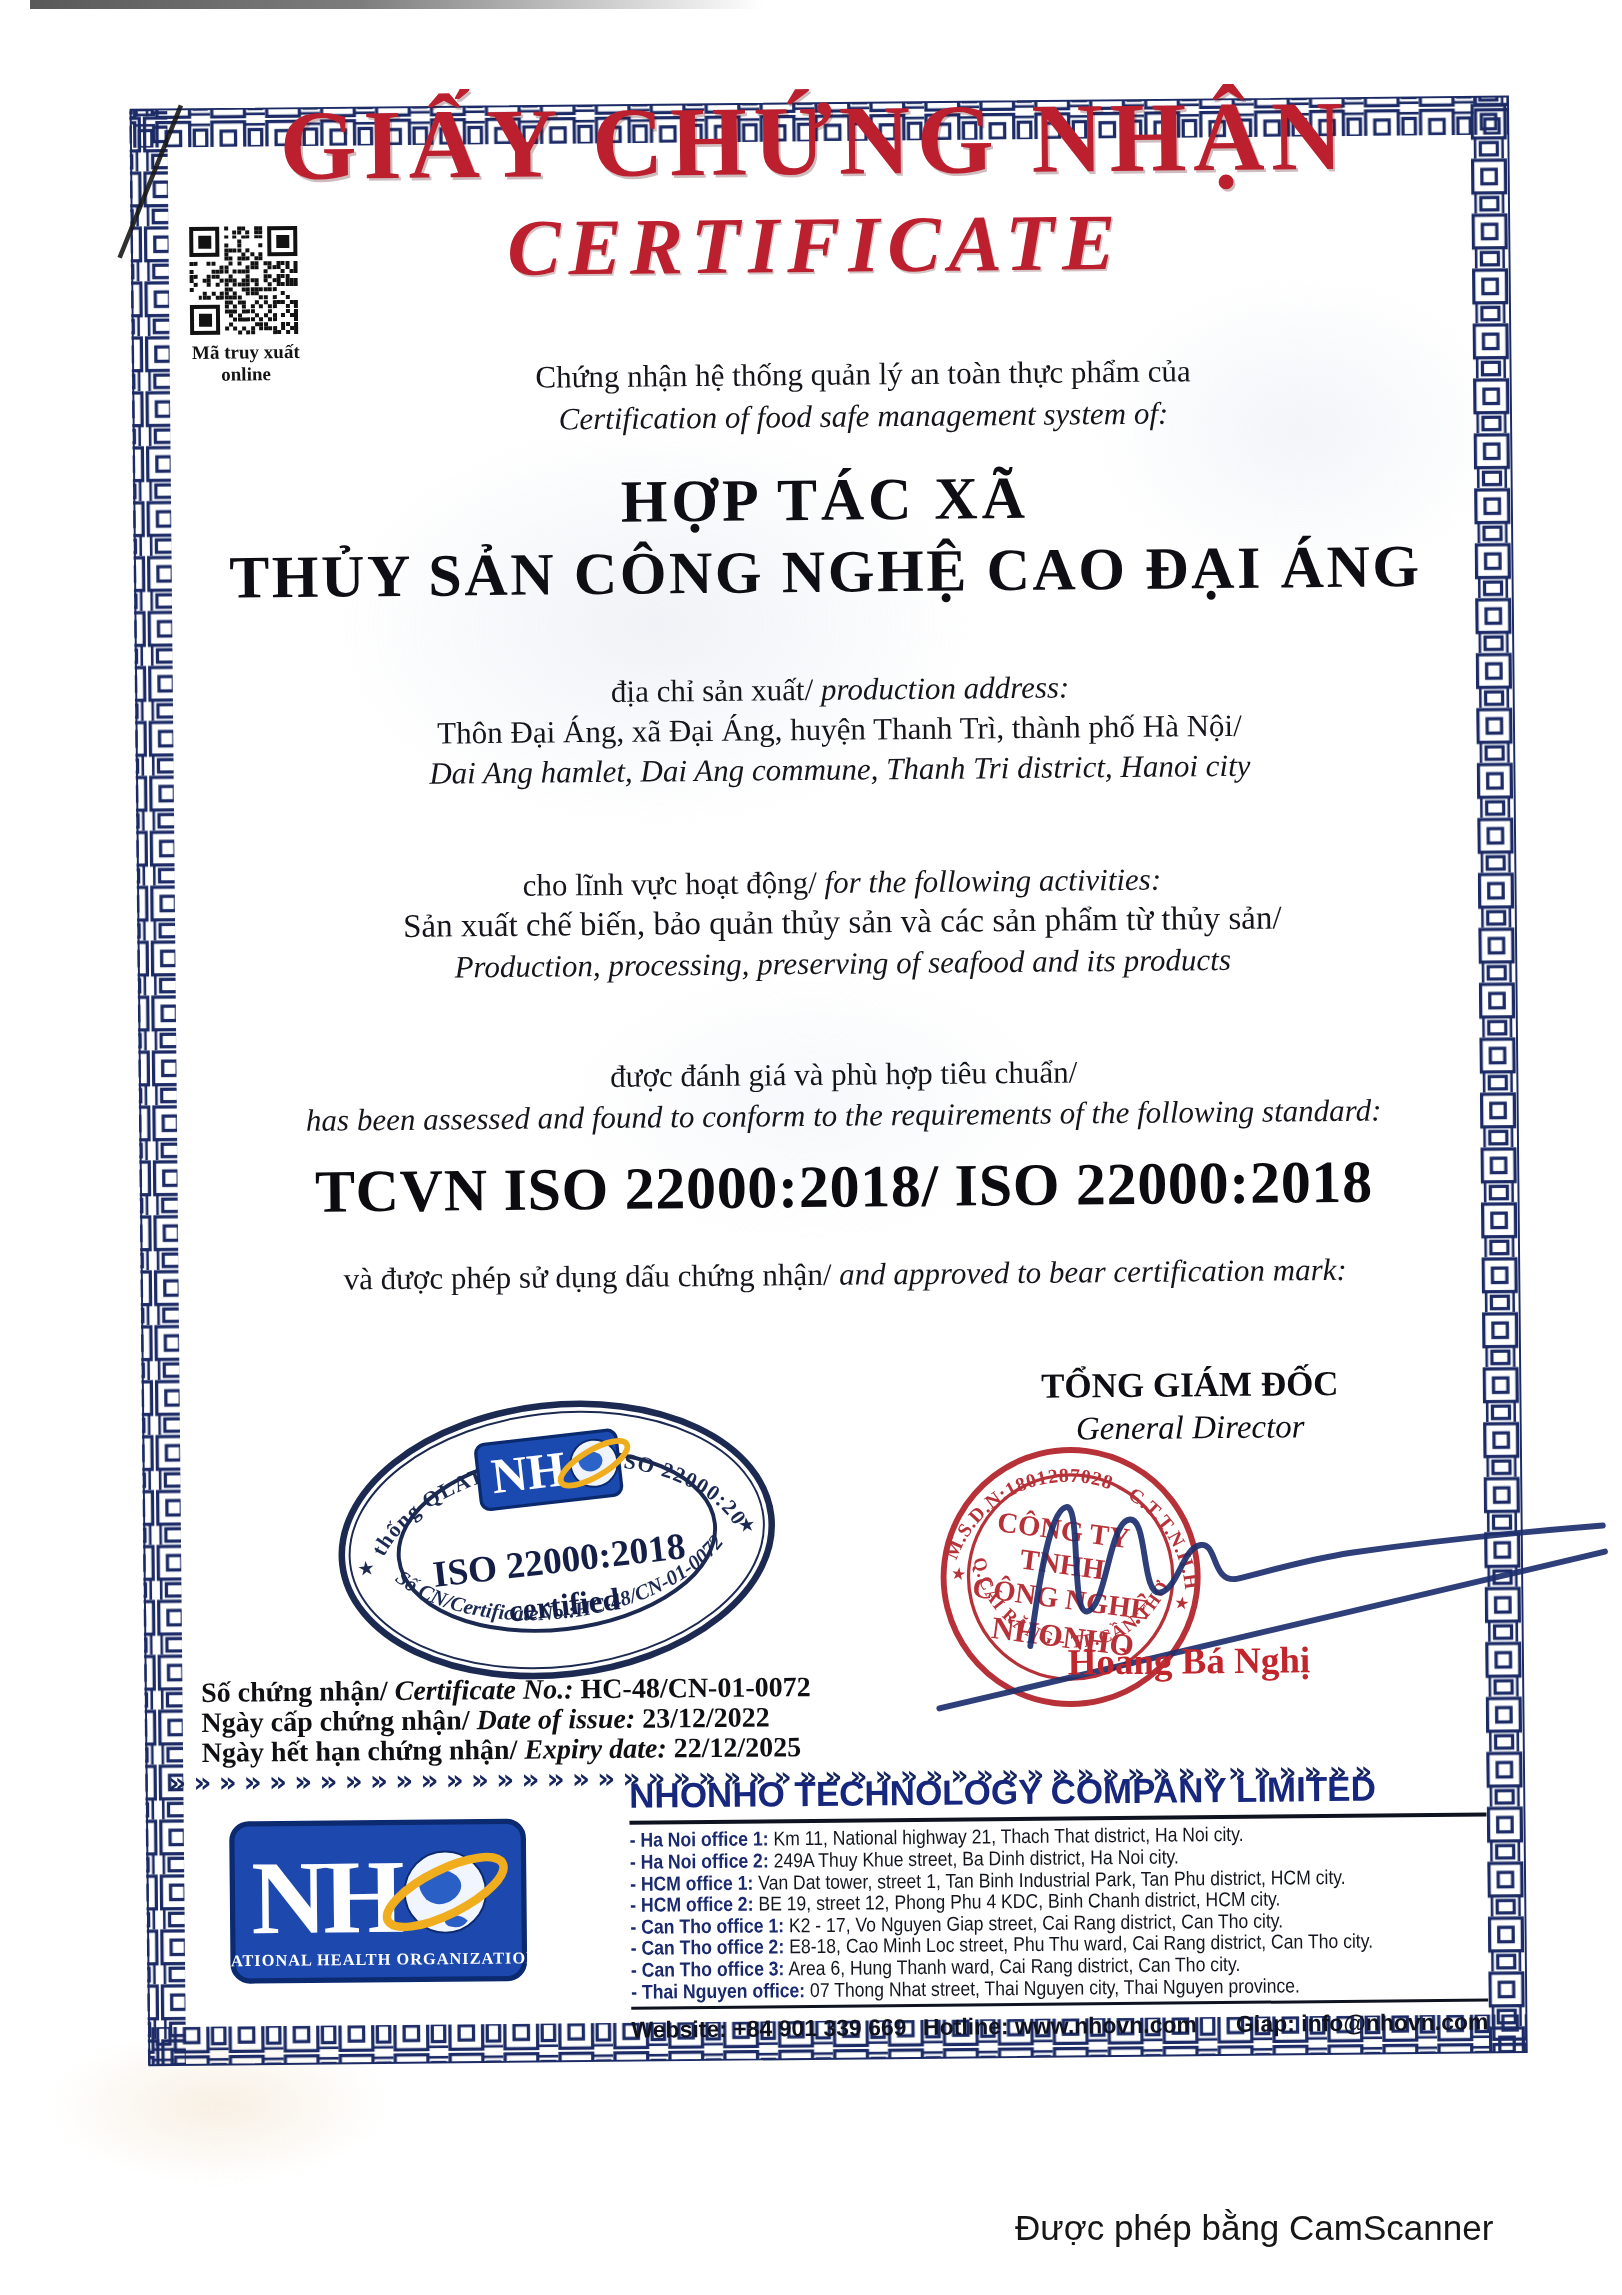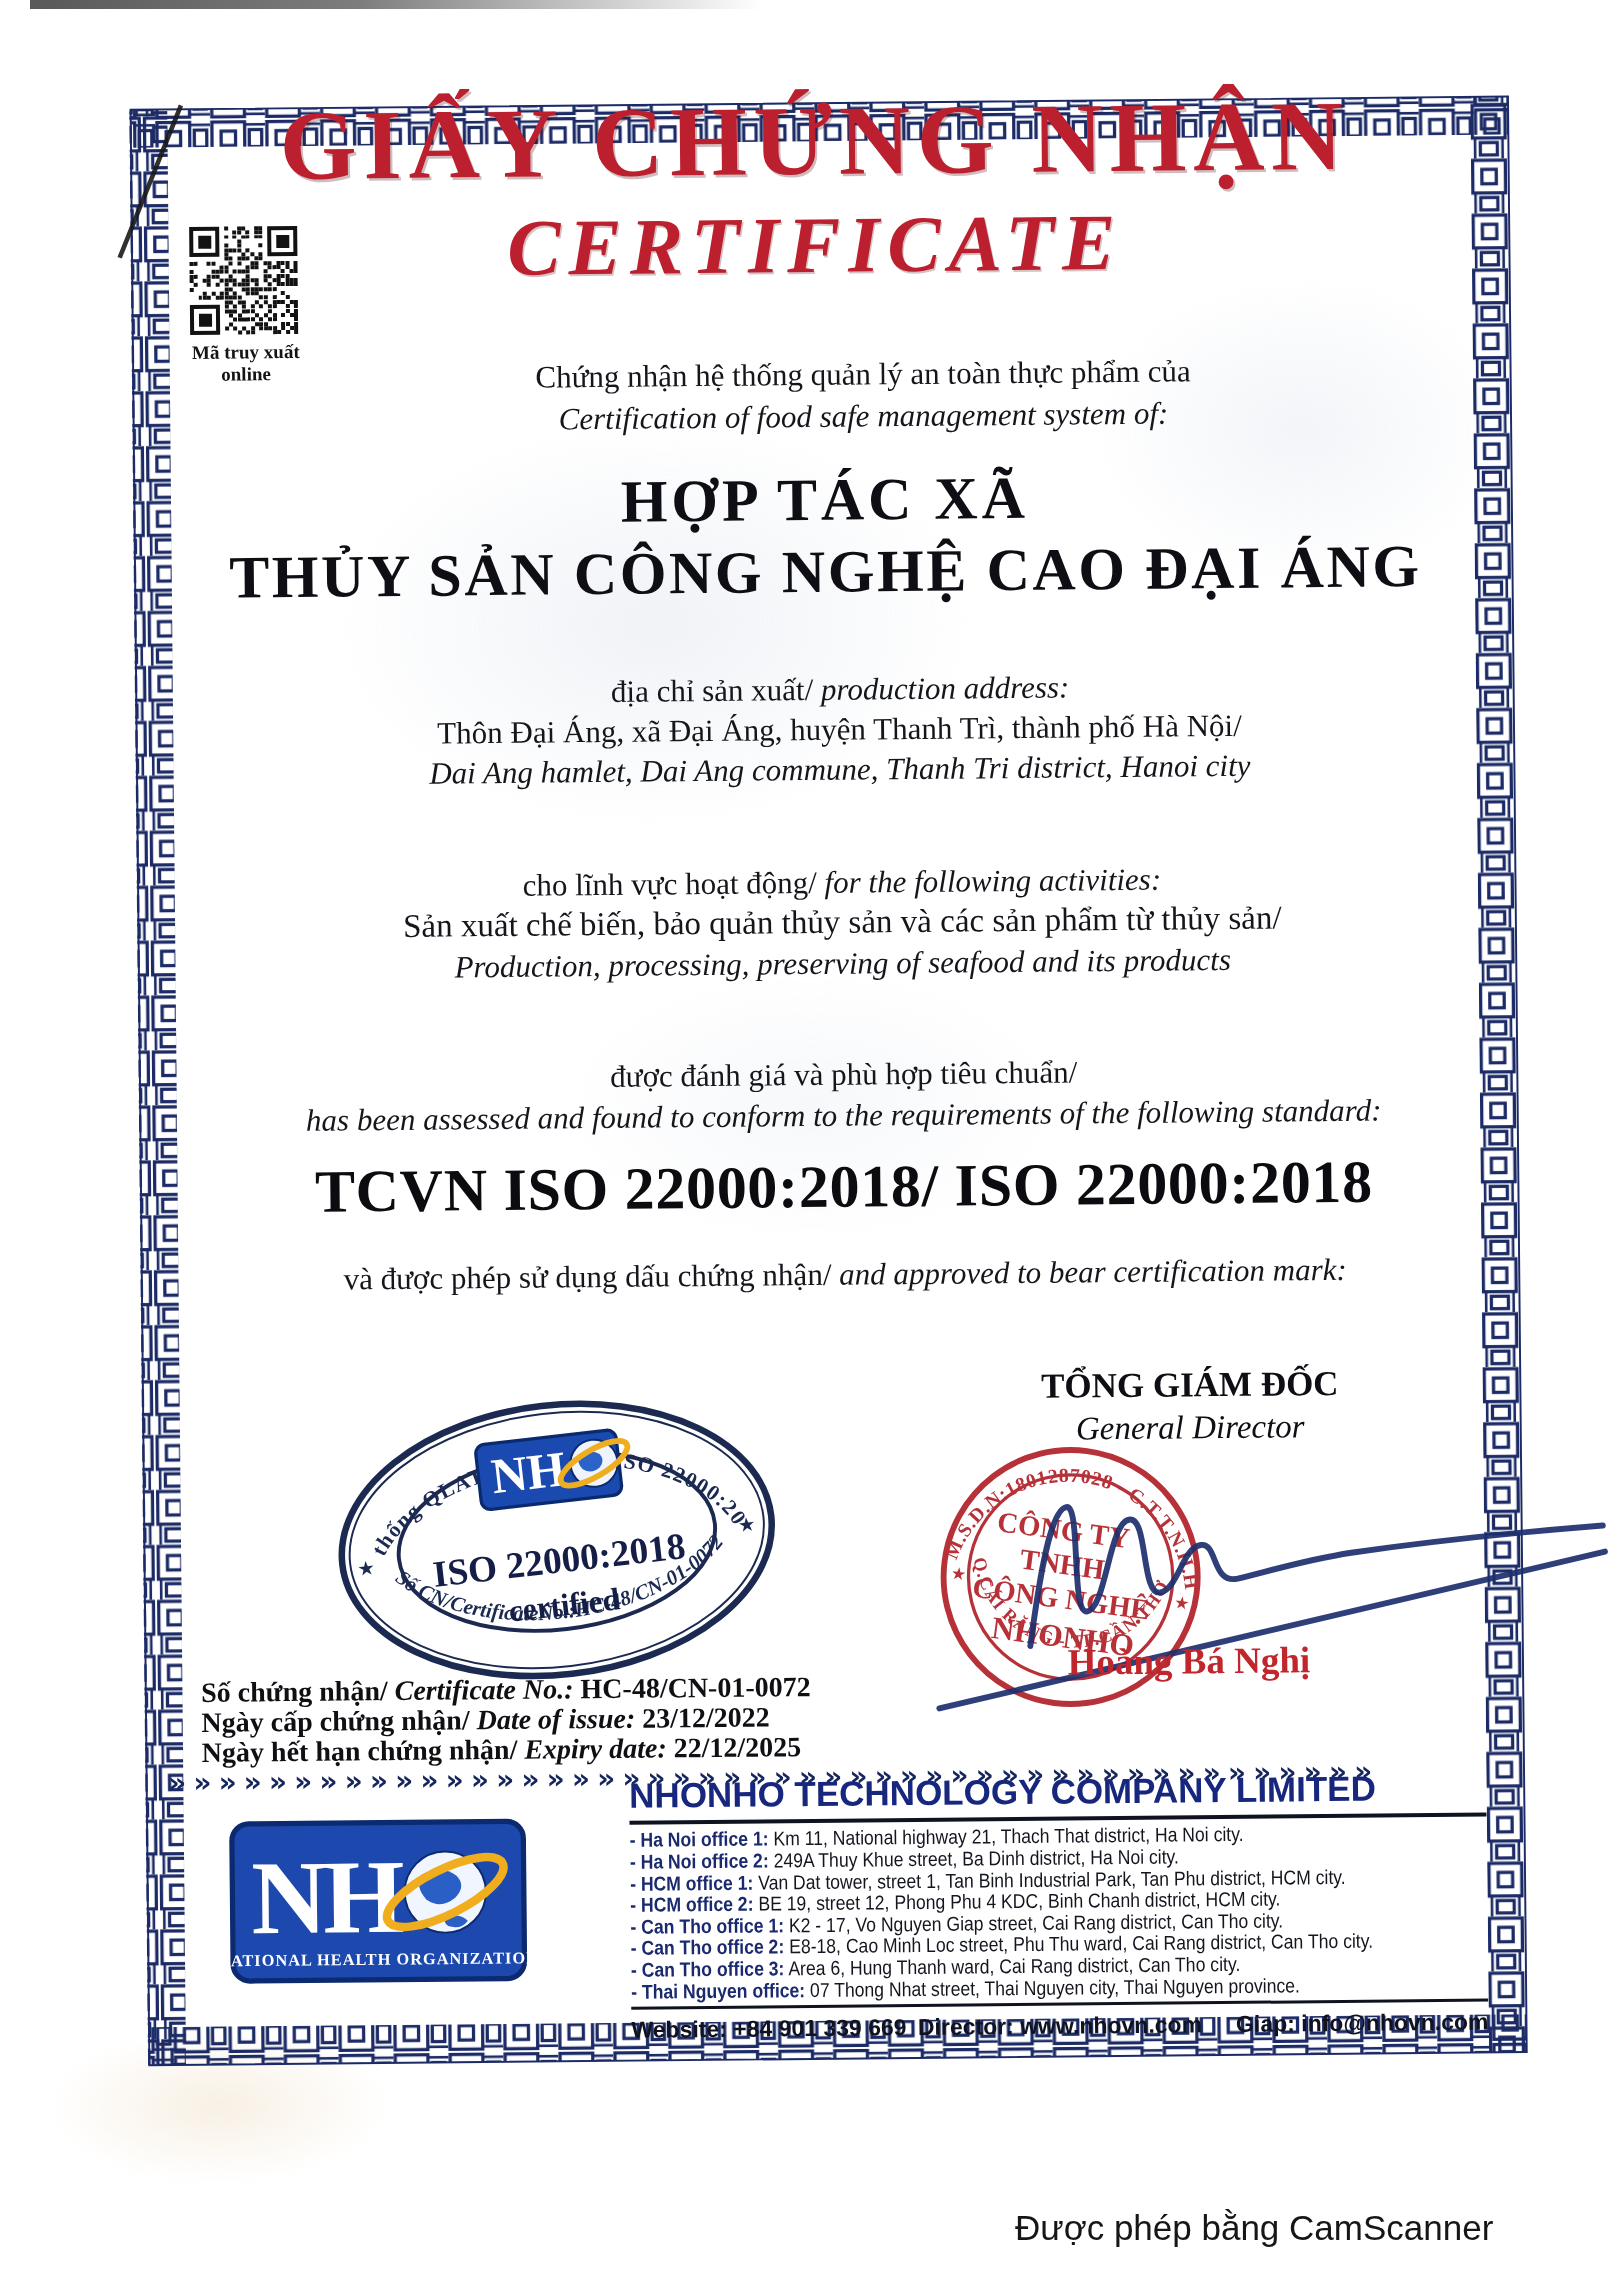--- a/index.html
+++ b/index.html
@@ -467,19 +467,19 @@
       <div class="office"><b>- Ha Noi office 2:</b><span> 249A Thuy Khue street, Ba Dinh district, Ha Noi city.</span></div>
       <div class="office"><b>- HCM office 1:</b><span> Van Dat tower, street 1, Tan Binh Industrial Park, Tan Phu district, HCM city.</span></div>
       <div class="office"><b>- HCM office 2:</b><span> BE 19, street 12, Phong Phu 4 KDC, Binh Chanh district, HCM city.</span></div>
       <div class="office"><b>- Can Tho office 1:</b><span>  K2 - 17, Vo Nguyen Giap street, Cai Rang district, Can Tho city.</span></div>
       <div class="office"><b>- Can Tho office 2:</b><span> E8-18, Cao Minh Loc street, Phu Thu ward, Cai Rang district, Can Tho city.</span></div>
       <div class="office"><b>- Can Tho office 3:</b><span>  Area 6, Hung Thanh ward, Cai Rang district, Can Tho city.</span></div>
       <div class="office"><b>- Thai Nguyen office:</b><span> 07 Thong Nhat street, Thai Nguyen city, Thai Nguyen province.</span></div>
     </div>
     <div class="contacts">
       <div class="seg"><span>Website:</span><span> +84 901 339 669</span></div>
-      <div class="seg mid"><span>Director:</span><span> www.nhovn.com</span></div>
+      <div class="seg mid"><span>Hotline:</span><span> www.nhovn.com</span></div>
       <div class="seg right"><span>Giap:</span><span> info@nhovn.com</span></div>
     </div>
   </div>
 
 </div>
 
 
 </body></html>

